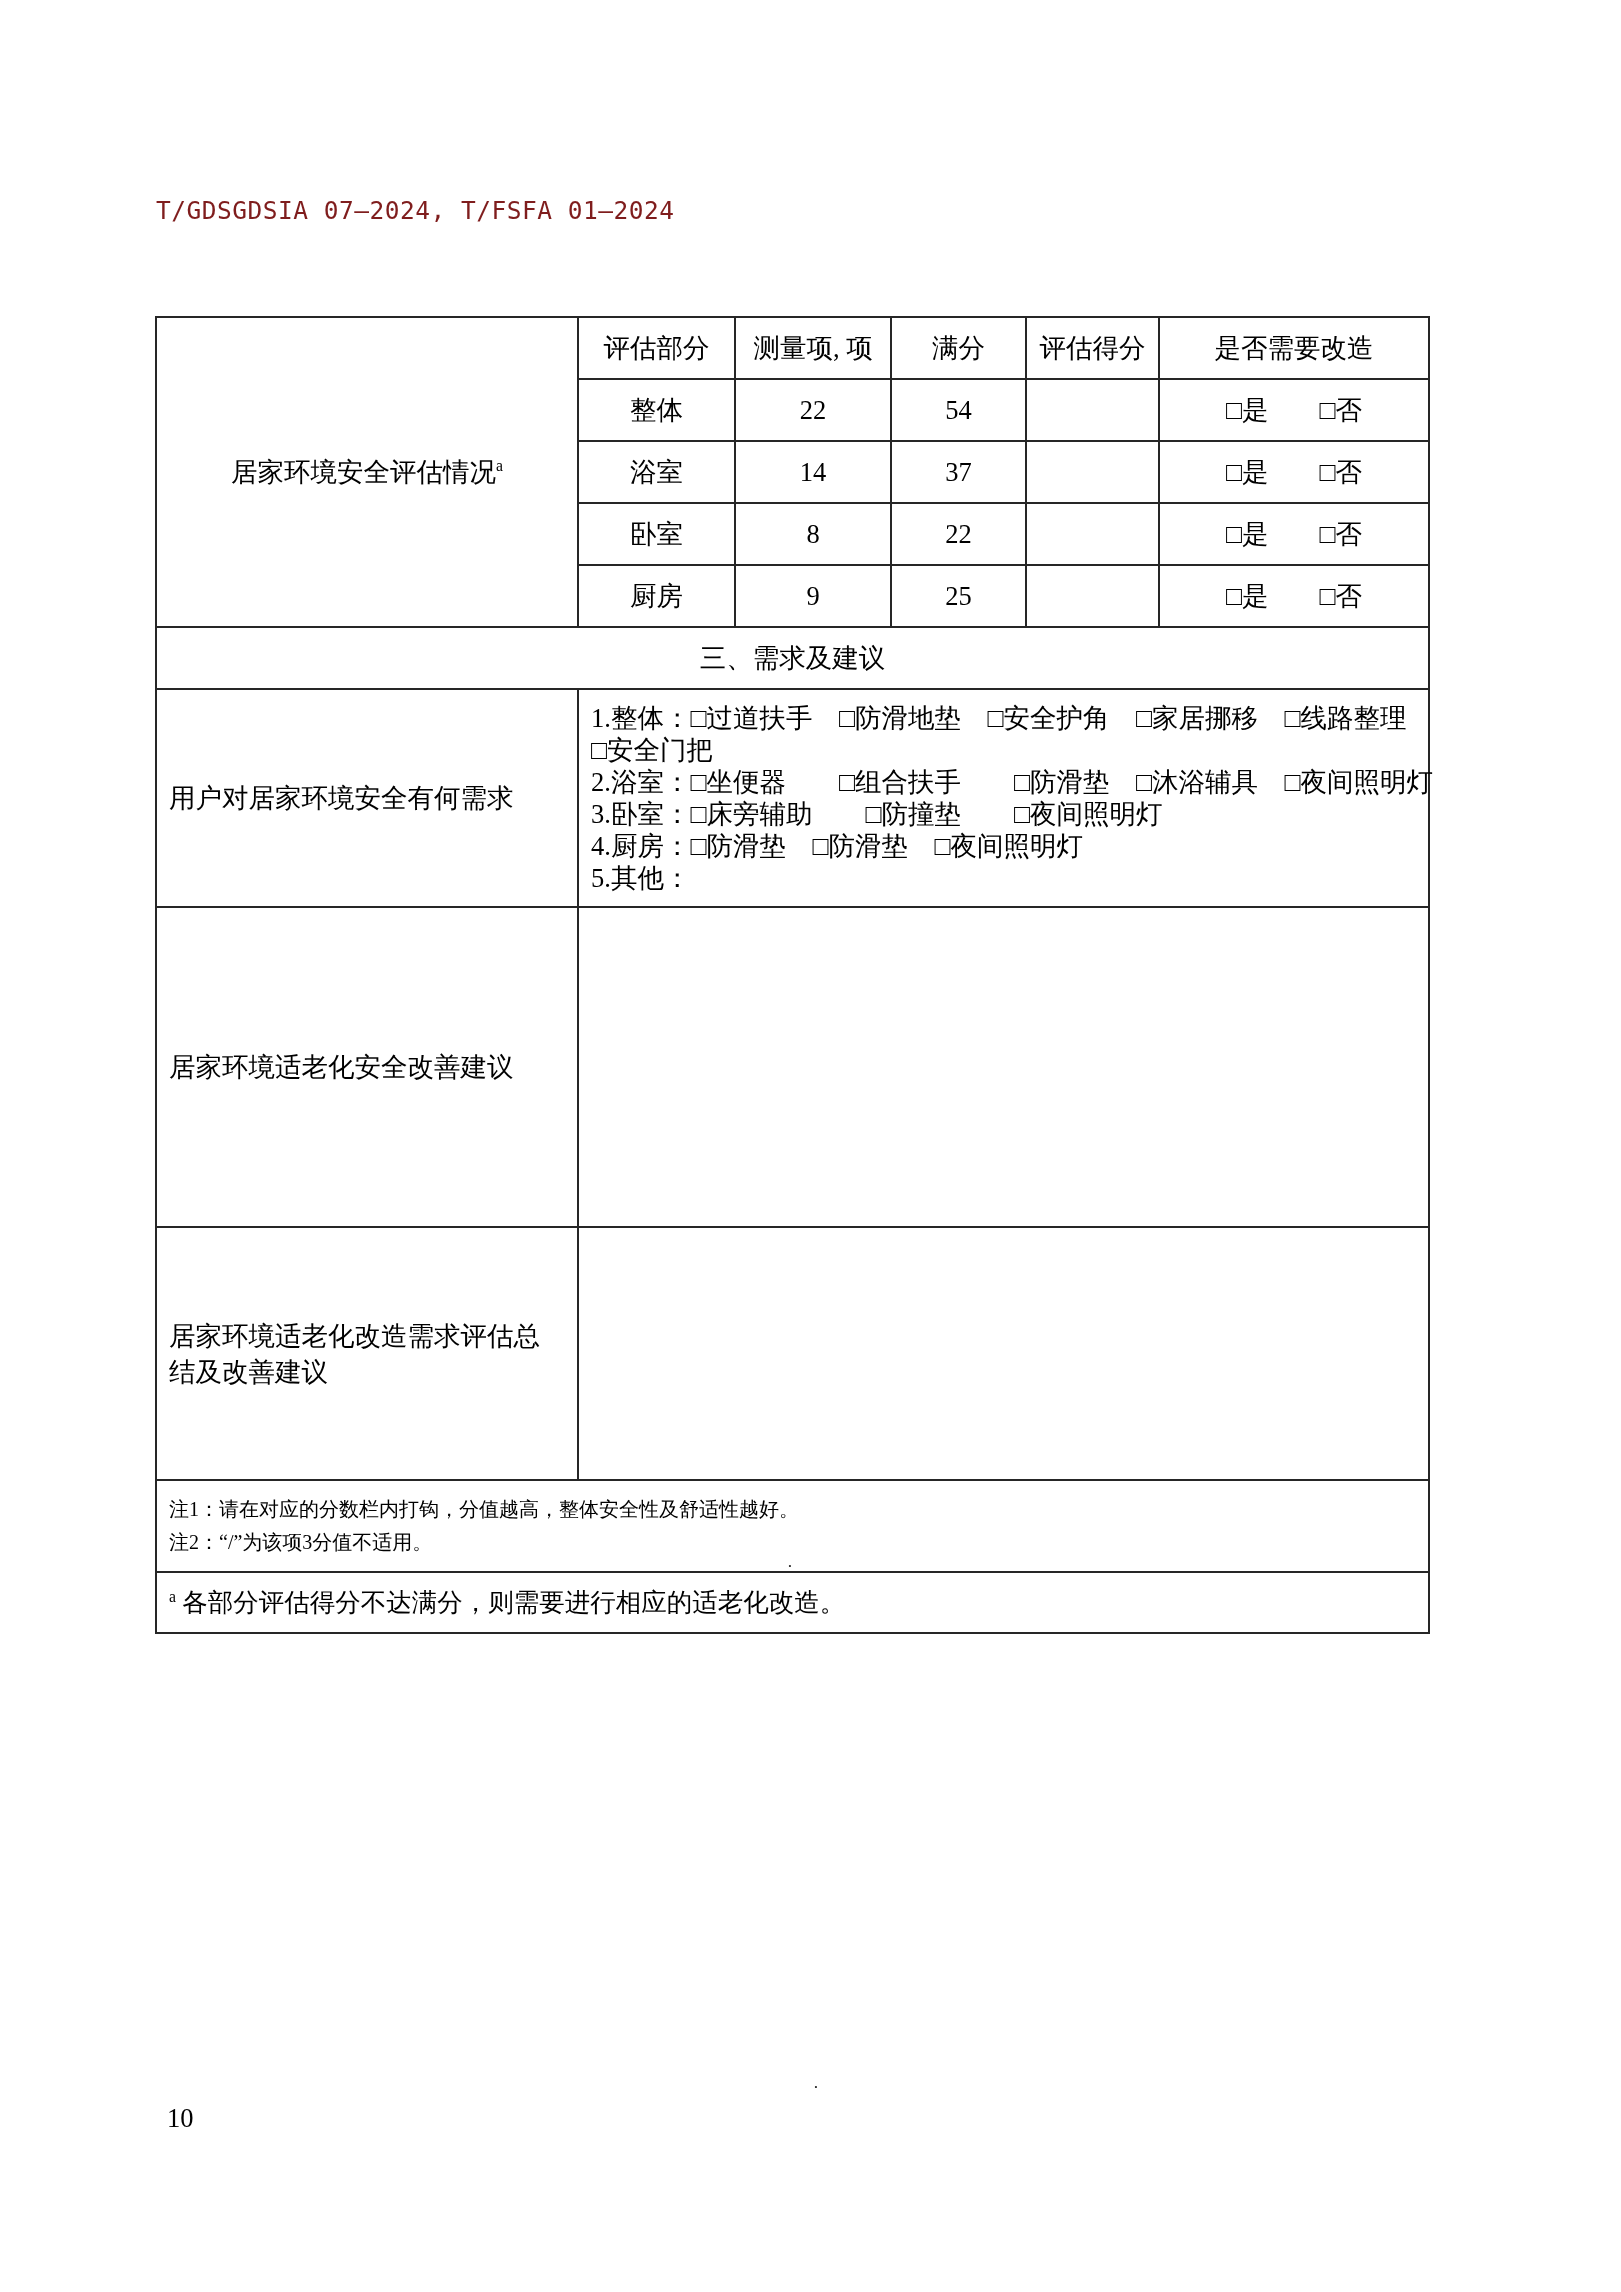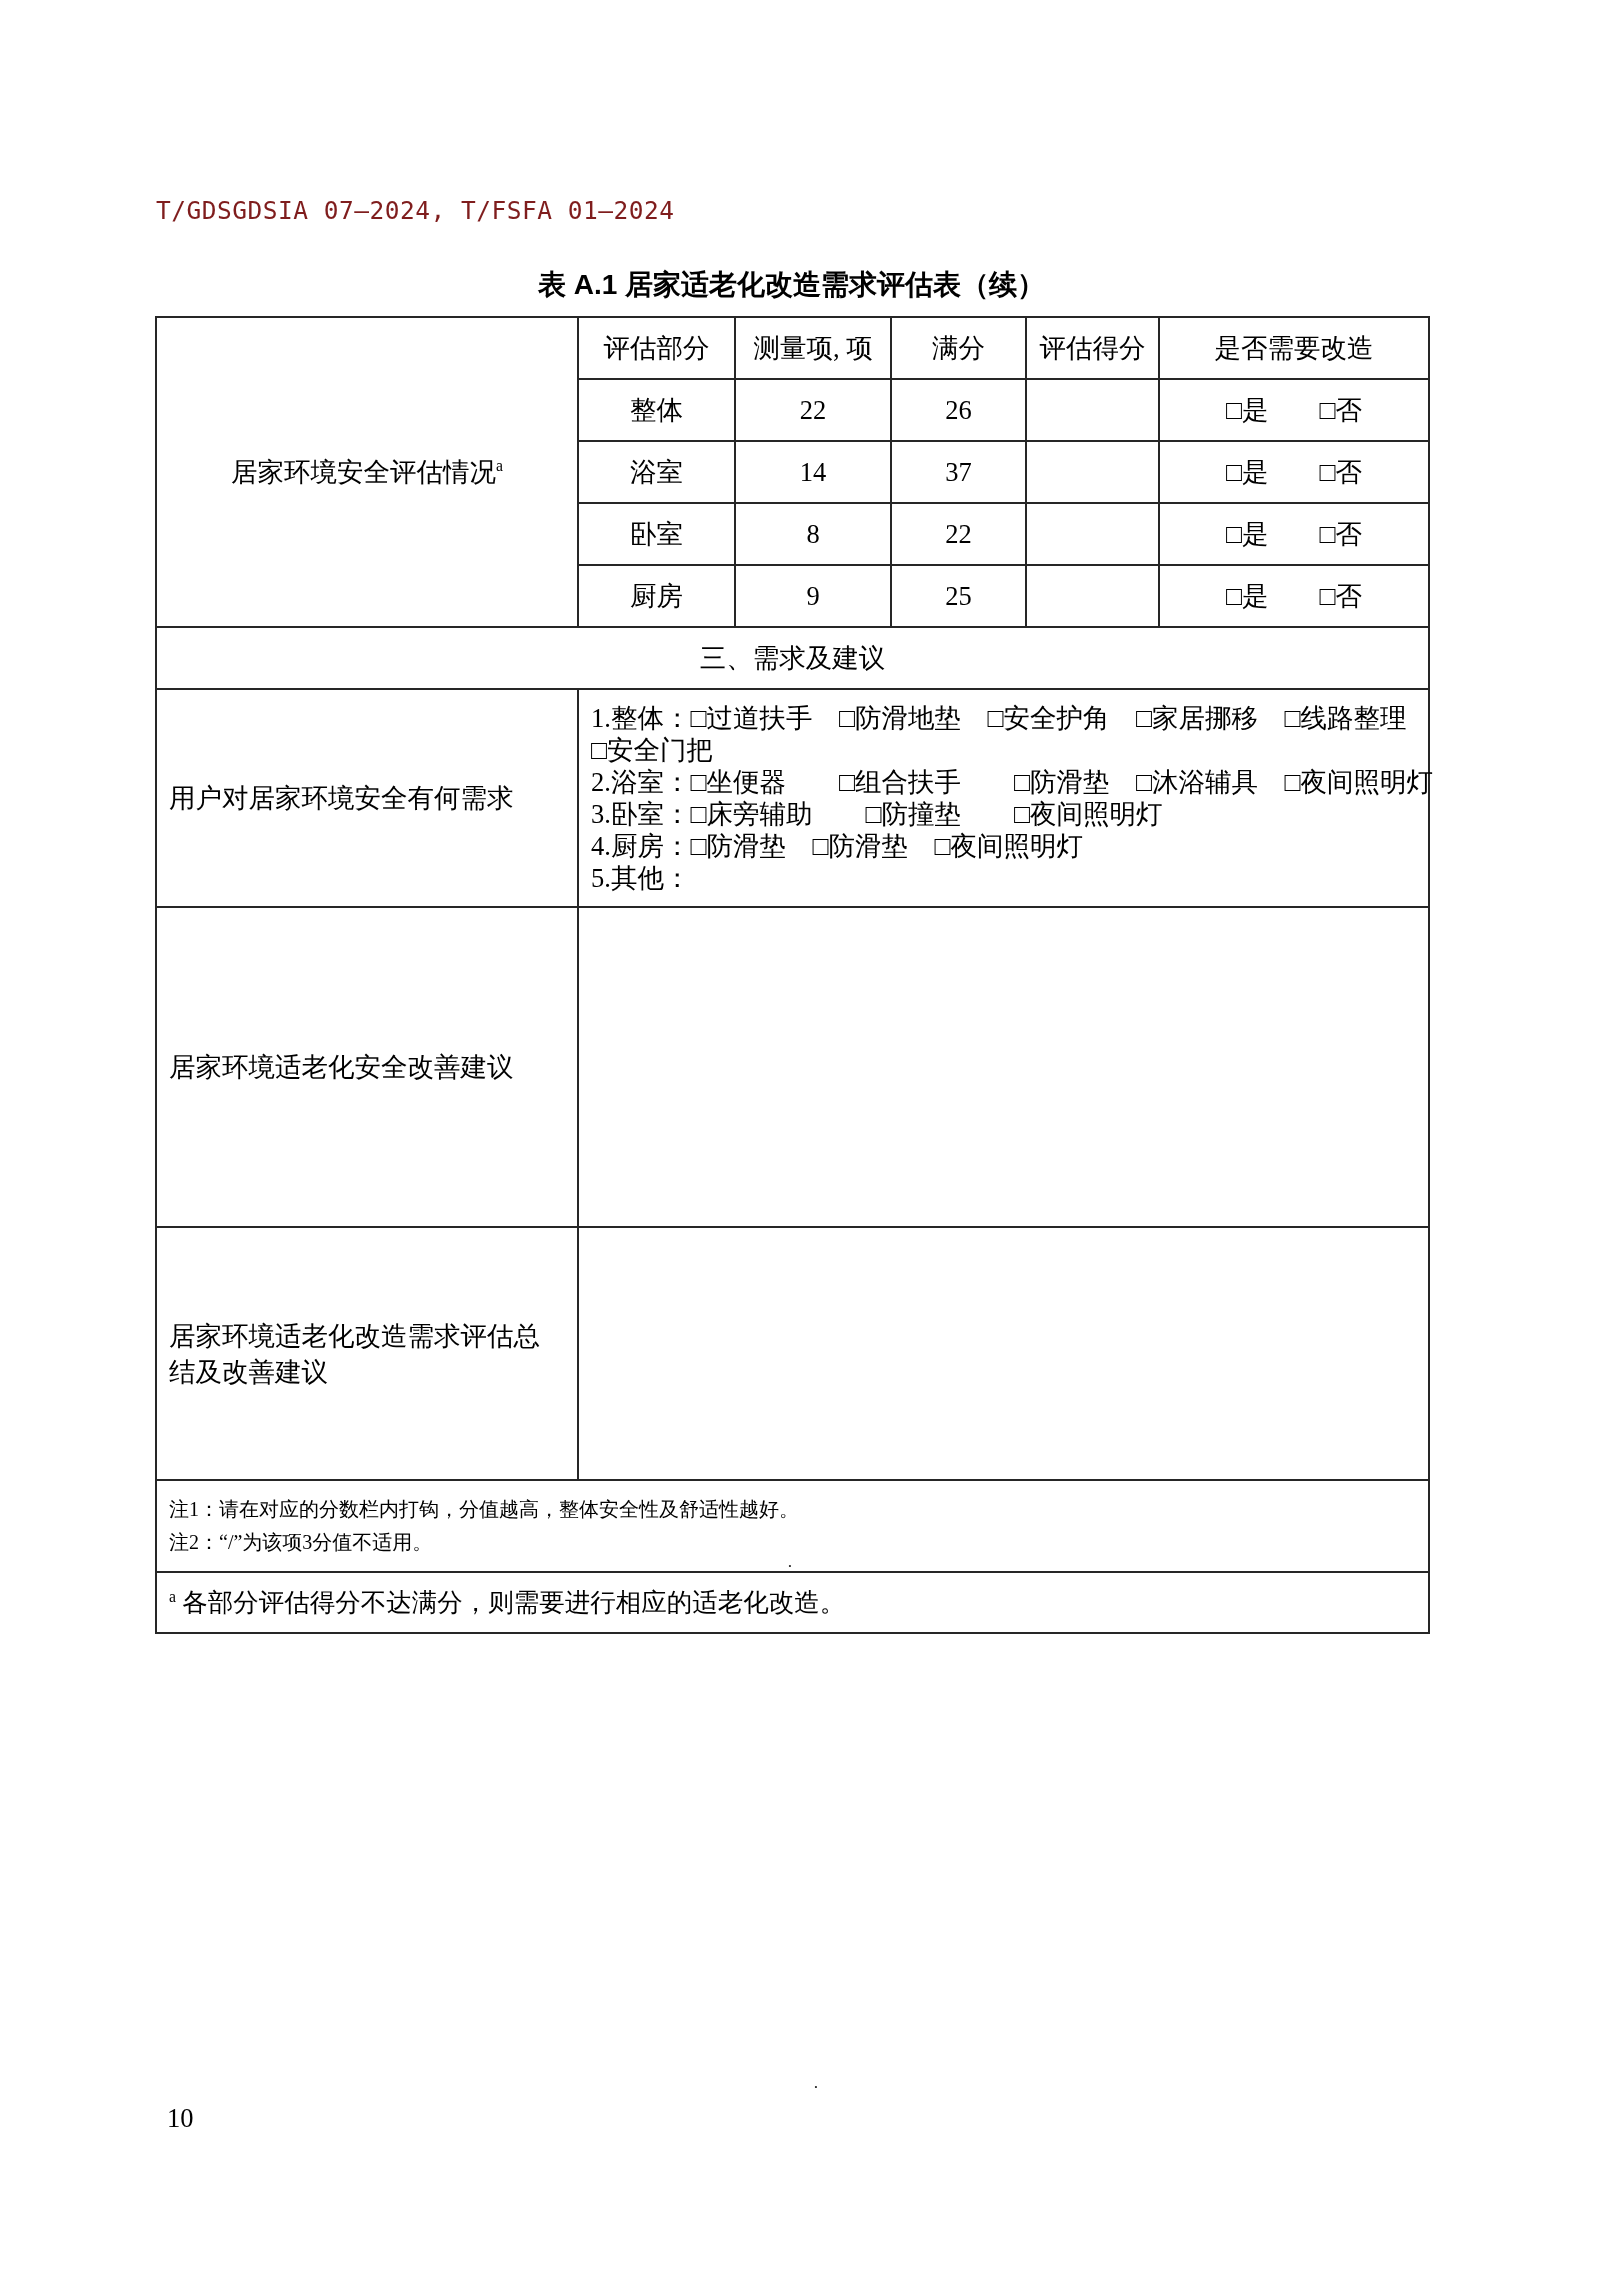--- a/index.html
+++ b/index.html
@@ -76,21 +76,20 @@
   .dot-1 { left:787px; top:1556px; }
   .dot-2 { left:813px; top:2077px; }
 </style>
 </head>
 <body>
 
 <div class="page">
 
   <div class="doc-ref">T/GDSGDSIA 07—2024, T/FSFA 01—2024</div>
 
-  <div class="table-title">表 A.1 居家适老化改造需求评估表（续）</div>
 
   <table class="assessment">
     <colgroup>
       <col style="width:422px">
       <col style="width:157px">
       <col style="width:156px">
       <col style="width:135px">
       <col style="width:133px">
       <col style="width:270px">
     </colgroup>
@@ -103,21 +102,21 @@
       <th class="c">评估部分</th>
       <th class="c">测量项, 项</th>
       <th class="c">满分</th>
       <th class="c">评估得分</th>
       <th class="c">是否需要改造</th>
     </tr>
 
     <tr style="height:50px">
       <td class="c">整体</td>
       <td class="c">22</td>
-      <td class="c">26</td>
+      <td class="c">54</td>
       <td class="c"></td>
       <td class="c">
         <div class="choice-wrap">
           <span>□是</span>
           <span>□否</span>
         </div>
       </td>
     </tr>
 
     <tr style="height:36px">

